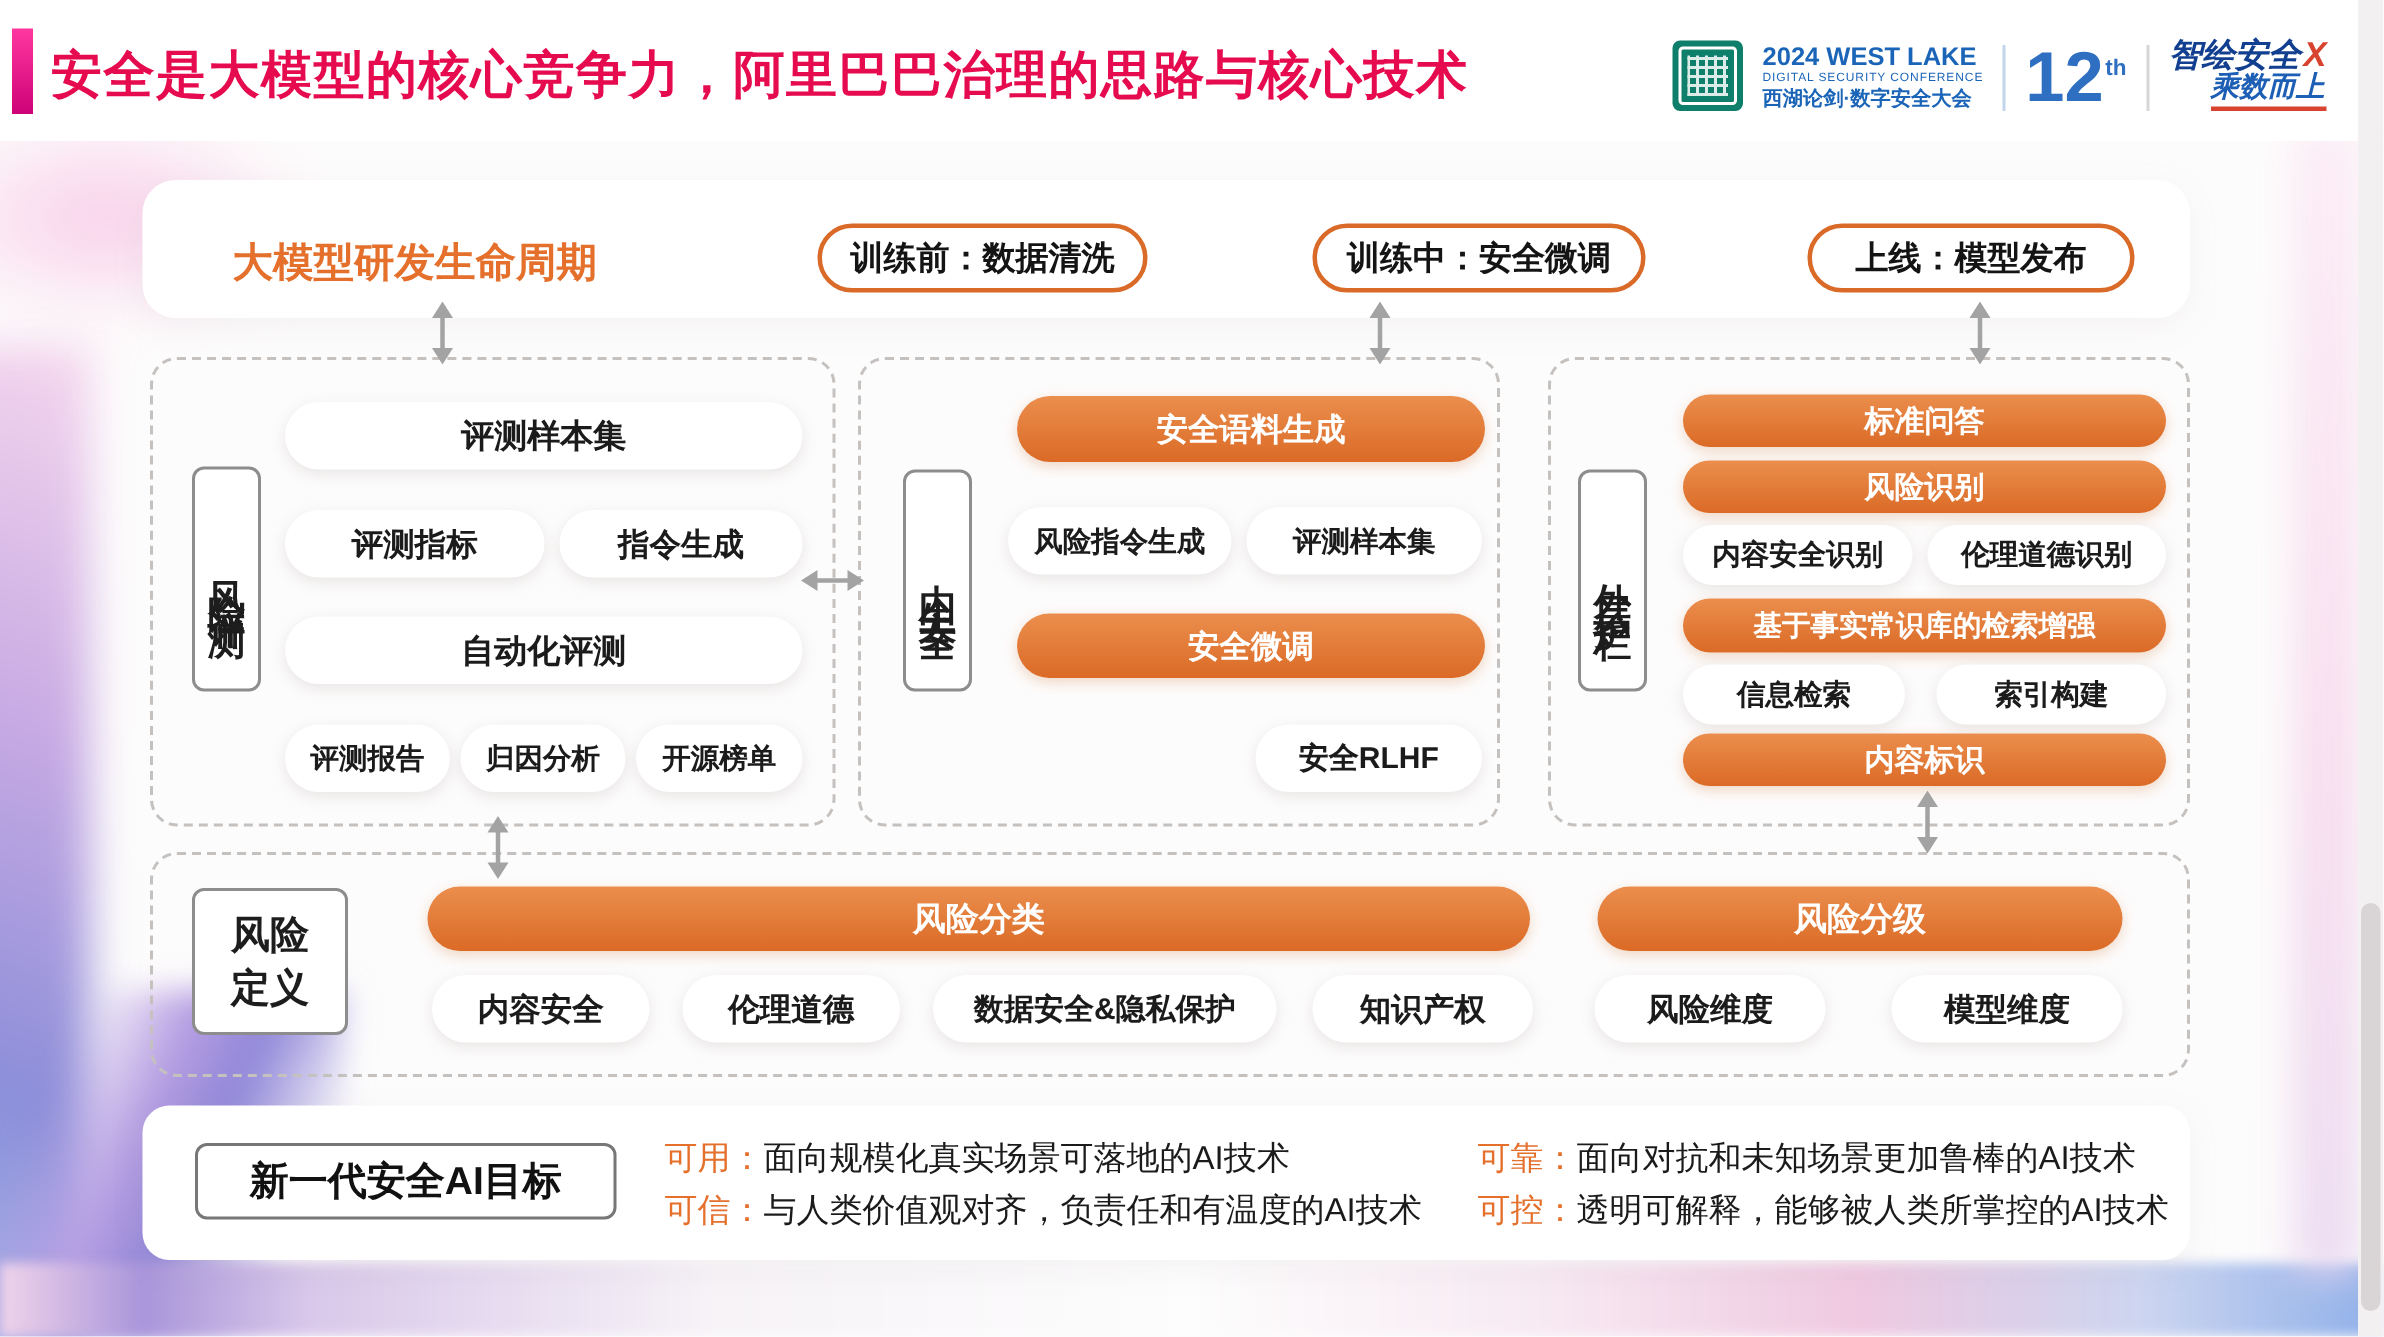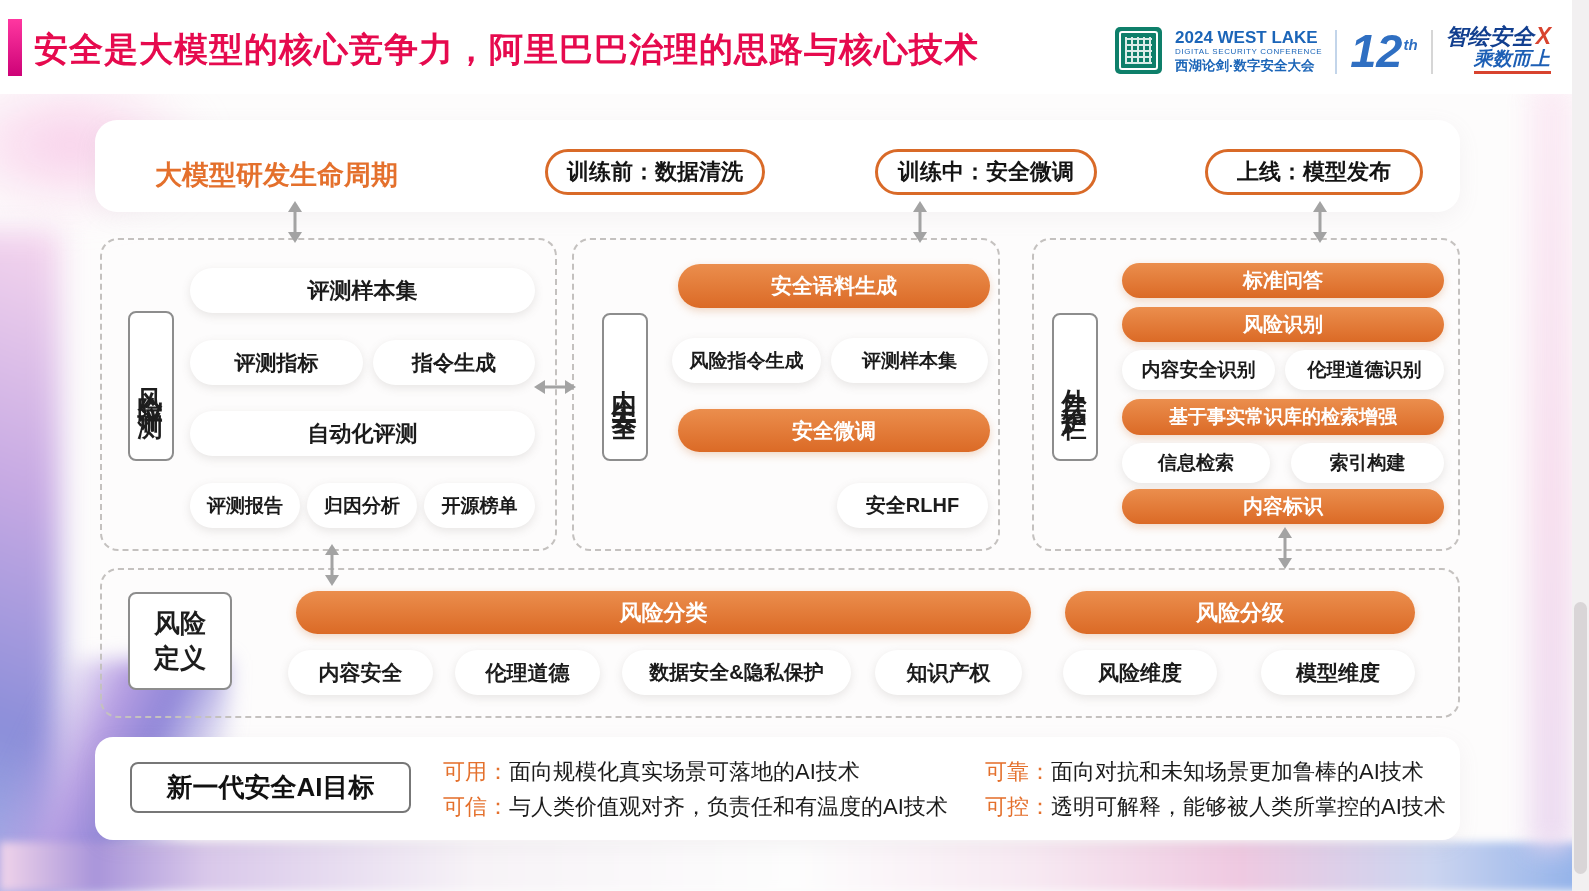--- a/index.html
+++ b/index.html
@@ -31,21 +31,21 @@
   .seal::before { content:""; position:absolute; inset:4px; border:2px solid #ffffff; border-radius:3px; }
   .seal::after { content:""; position:absolute; inset:10px;
     background:repeating-linear-gradient(0deg,#fff 0 2px,transparent 2px 6px),
                repeating-linear-gradient(90deg,#fff 0 2px,transparent 2px 6px); opacity:.85; }
   .conf-text { display:flex; flex-direction:column; line-height:1.15; }
   .conf-l1 { font-size:17px; font-weight:bold; color:#1b65b8; white-space:nowrap; }
   .conf-l2 { font-size:8px; color:#1b65b8; letter-spacing:.6px; white-space:nowrap; }
   .conf-l3 { font-size:13.5px; font-weight:bold; color:#1b65b8; margin-top:2px; white-space:nowrap; }
   .logo-div { width:2px; height:44px; background:#c3d5ea; }
   .logo-div2 { width:2px; height:44px; background:#d6d6d6; }
-  .edition { font-size:47px; font-weight:800; font-style:italic; color:#2f6fc2; line-height:1; white-space:nowrap; }
+  .edition { font-size:47px; font-weight:800; color:#2f6fc2; line-height:1; white-space:nowrap; }
   .edition sup { font-size:15px; font-weight:700; margin-left:1px; }
   .brand { display:flex; flex-direction:column; line-height:1.1; }
   .brand-l1 { font-size:22px; font-weight:800; font-style:italic; color:#123f8f; white-space:nowrap; }
   .brand-x { color:#d8432f; margin-left:2px; font-size:23px; }
   .brand-l2 { font-size:19px; font-weight:800; font-style:italic; color:#1d5fb5; margin-left:28px; white-space:nowrap;
     border-bottom:3px solid #d8432f; padding-bottom:1px; }
 
   
   .card { position:absolute; background:#ffffff; border-radius:22px; box-shadow:0 6px 22px rgba(160,140,150,.09); z-index:1; }
   .dash-box { position:absolute; border:2px dashed #c4c1bf; border-radius:18px; z-index:1; }
@@ -178,21 +178,21 @@
     <line x1="11" y1="9" x2="11" y2="33" stroke="#a3a3a3" stroke-width="3"></line>
     <polygon points="11,0 4,11 18,11" fill="#a3a3a3"></polygon>
       <polygon points="11,42 4,31 18,31" fill="#a3a3a3"></polygon>
   </svg>
 
   <div class="dash-box" style="left:100px; top:568px; width:1360px; height:150px;"></div>
   <div class="side-label two-line" style="left:128px; top:592px; width:104px; height:98px;">
     <span>风险</span>
     <span>定义</span>
   </div>
-  <div class="pill pill-orange" style="left:296px; top:591px; width:735px; height:43px; font-size:22px;">风险分类</div>
+  <div class="pill pill-orange" style="left:285px; top:591px; width:735px; height:43px; font-size:22px;">风险分类</div>
   <div class="pill pill-orange" style="left:1065px; top:591px; width:350px; height:43px; font-size:22px;">风险分级</div>
   <div class="pill pill-white" style="left:288px; top:650px; width:145px; height:45px; font-size:21px;">内容安全</div>
   <div class="pill pill-white" style="left:455px; top:650px; width:145px; height:45px; font-size:21px;">伦理道德</div>
   <div class="pill pill-white" style="left:622px; top:650px; width:229px; height:45px; font-size:20px;">数据安全&amp;隐私保护</div>
   <div class="pill pill-white" style="left:875px; top:650px; width:147px; height:45px; font-size:21px;">知识产权</div>
   <div class="pill pill-white" style="left:1063px; top:650px; width:154px; height:45px; font-size:21px;">风险维度</div>
   <div class="pill pill-white" style="left:1261px; top:650px; width:154px; height:45px; font-size:21px;">模型维度</div>
 
   <div class="card" style="left:95px; top:737px; width:1365px; height:103px; border-radius:18px;"></div>
   <div class="goal-label-box" style="left:130px; top:762px; width:281px; height:51px;">新一代安全AI目标</div>

